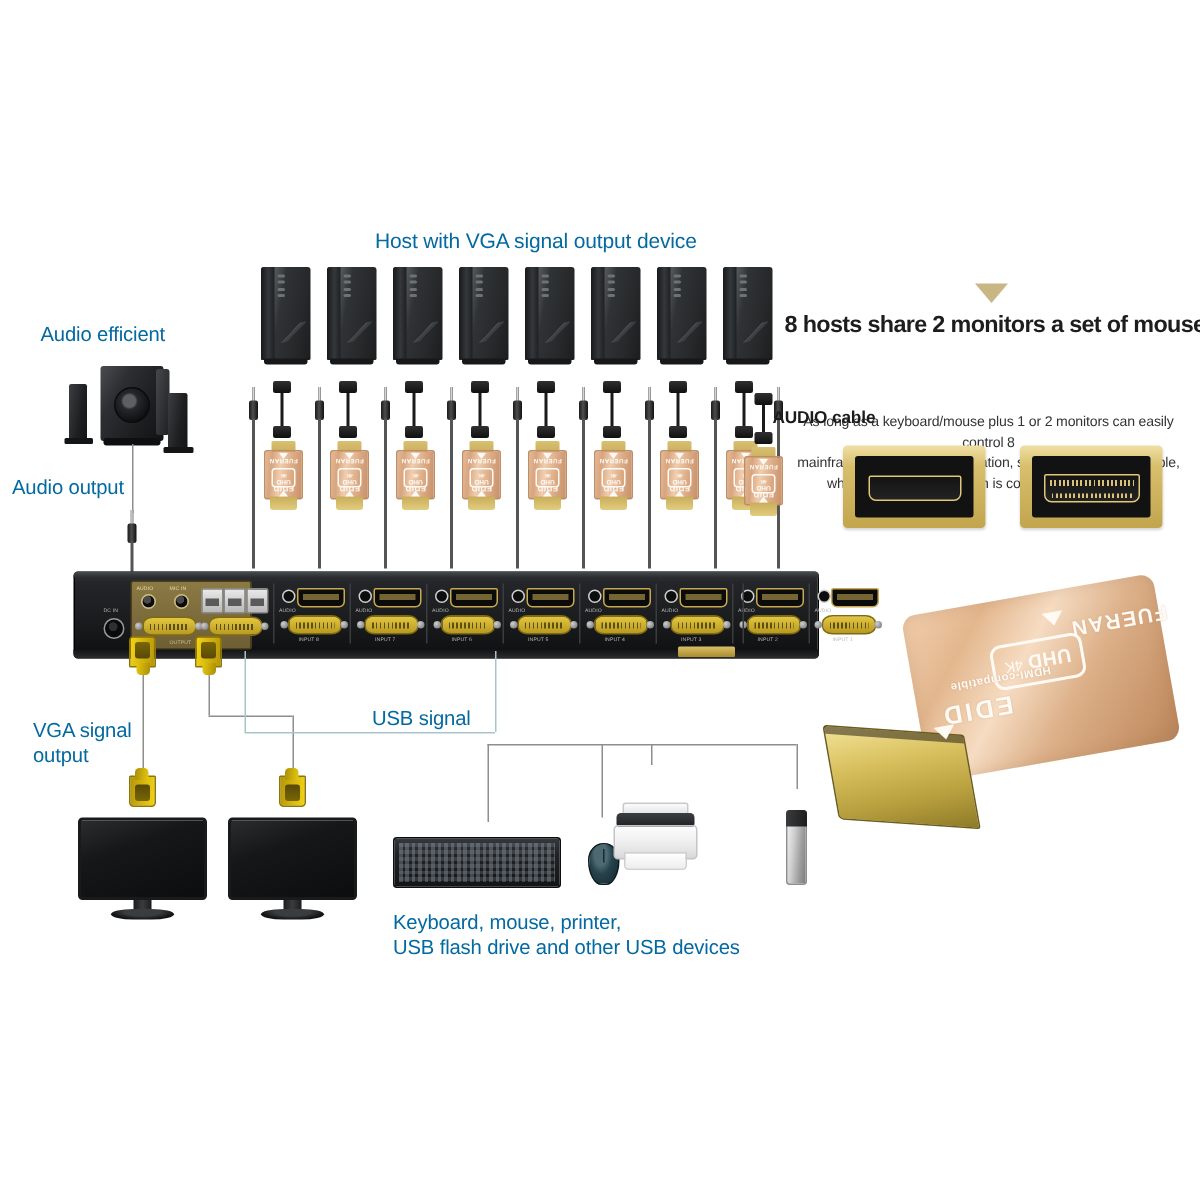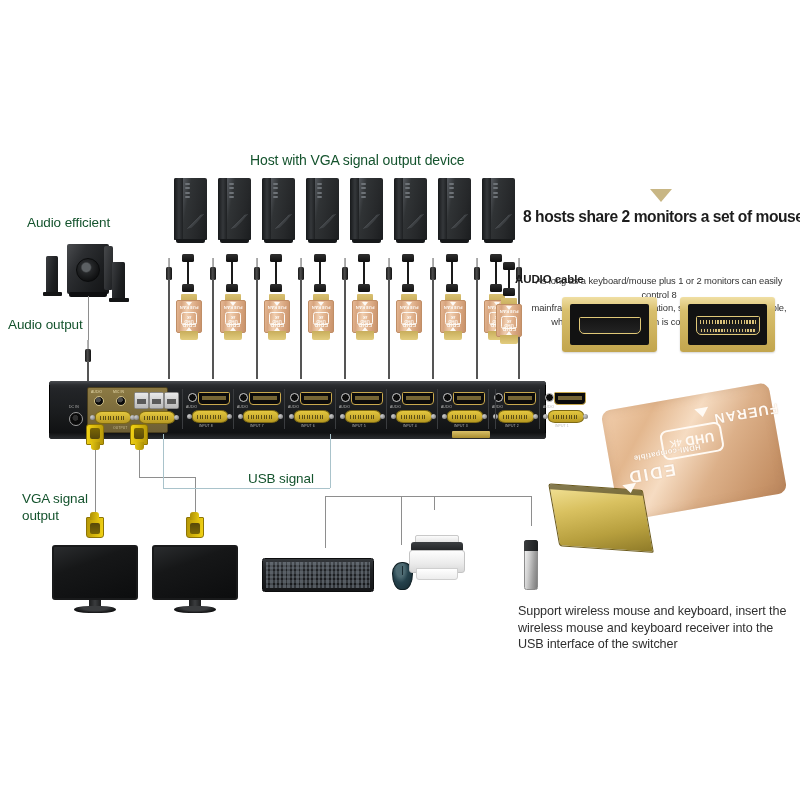--- a/index.html
+++ b/index.html
@@ -14,21 +14,21 @@
     color: #2b2b2b;
   }
   #stage { position: absolute; inset: 0; }
   .abs { position: absolute; }
 
   
   .lbl {
     position: absolute;
     font-size: 13.5px;
     line-height: 1.28;
-    color: #14532d;
+    color: #0369a1;
     white-space: pre-line;
     letter-spacing: -0.1px;
   }
 
   
   .banner {
     position: absolute;
     background: #c8b684;
     color: #ffffff;
     text-align: center;
@@ -926,21 +926,21 @@
     <div class="hood"></div>
       <div class="slot"></div>
       <div class="neck"></div>
   </div>
   <div class="vga-conn flip" style="left:186px; top:512px;">
     <div class="hood"></div>
       <div class="slot"></div>
       <div class="neck"></div>
   </div>
 
-  <div class="lbl" style="left:22px; top:478px;margin-top:12px;">VGA signal
+  <div class="lbl" style="left:22px; top:478px;">VGA signal
 output</div>
 
   <div class="monitor" style="left:52px; top:545px;">
     <div class="mon-screen"></div>
       <div class="mon-neck"></div>
       <div class="mon-foot"></div>
   </div>
   <div class="monitor" style="left:152px; top:545px;">
     <div class="mon-screen"></div>
       <div class="mon-neck"></div>
@@ -970,20 +970,22 @@
       <div class="pr-band"></div>
       <div class="pr-body"></div>
       <div class="pr-tray"></div>
   </div>
 
   <div class="flash" style="left:524px; top:540px;">
     <div class="flash-body"></div>
       <div class="flash-cap"></div>
   </div>
 
+  <div class="lbl" style="left:262px; top:606px;">Keyboard, mouse, printer,
+USB flash drive and other USB devices</div>
 
   <div class="banner-tip" style="left:650px; top:189px;"></div>
 
   <div class="headline" style="left:523px; top:208px;">8 hosts share 2 monitors a set of mouse/printer</div>
   <div class="subcopy" style="left:523px; top:240px; width:272px; white-space:pre-line;margin-top:34px;">As long as a keyboard/mouse plus 1 or 2 monitors can easily control 8
 mainframes, audio synchronization, support for hot-swappable,
 which one to switch, which is convenient and efficient</div>
 
   <div class="lbl" style="left:515px; top:272px; font-weight:700; font-size:11.5px; color:#1c1c1c;">AUDIO cable</div>
 
@@ -1008,17 +1010,14 @@
     <div class="ba-tri" style="left:150px; top:20px;"></div>
     <div class="ba-badge" style="left:116px; top:38px; width:58px; height:26px;">
       <b>UHD</b>
       <i>4K</i>
     </div>
     <div class="ba-text ba-hdmi" style="left:88px; top:60px; transform:rotate(170deg);">HDMI-compatible</div>
     <div class="ba-text ba-edid" style="left:82px; top:75px;">EDID</div>
     <div class="ba-tri" style="left:78px; top:96px;"></div>
   </div>
 
-  <div class="subcopy" style="left:518px; top:603px; width:280px; text-align:left; font-size:12.6px; line-height:1.33; color:#2f2f2f; white-space:pre-line;">Support wireless mouse and keyboard, insert the
-wireless mouse and keyboard receiver into the
-USB interface of the switcher</div>
 
 </div>
 
 </body></html>

